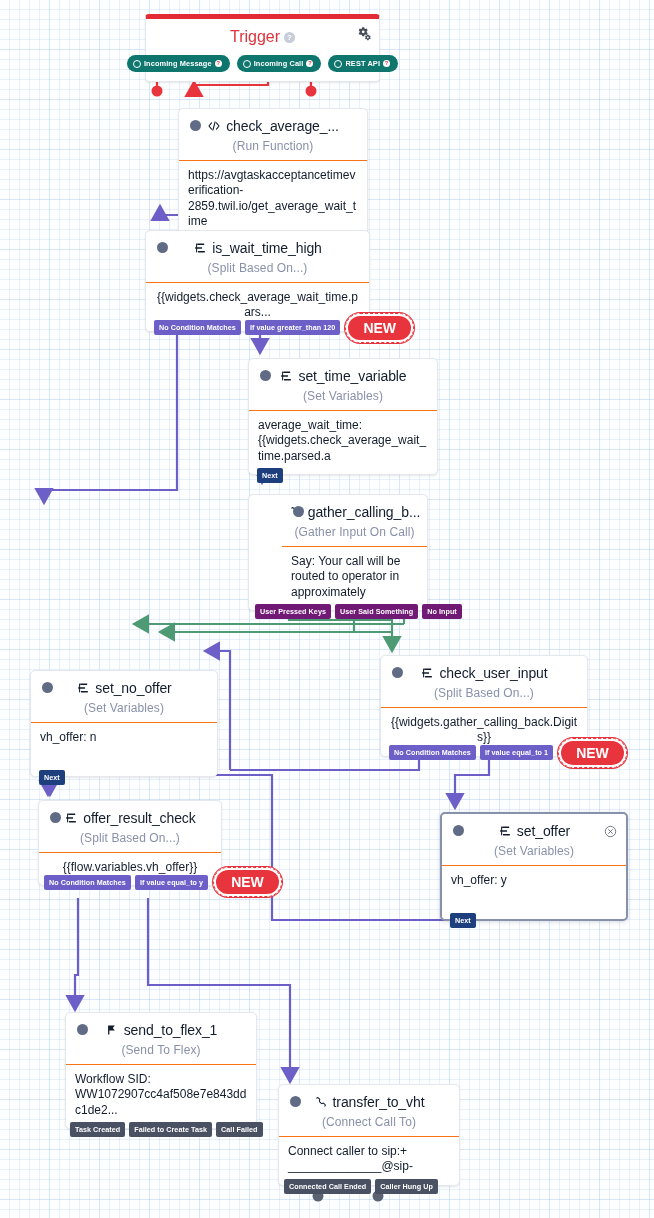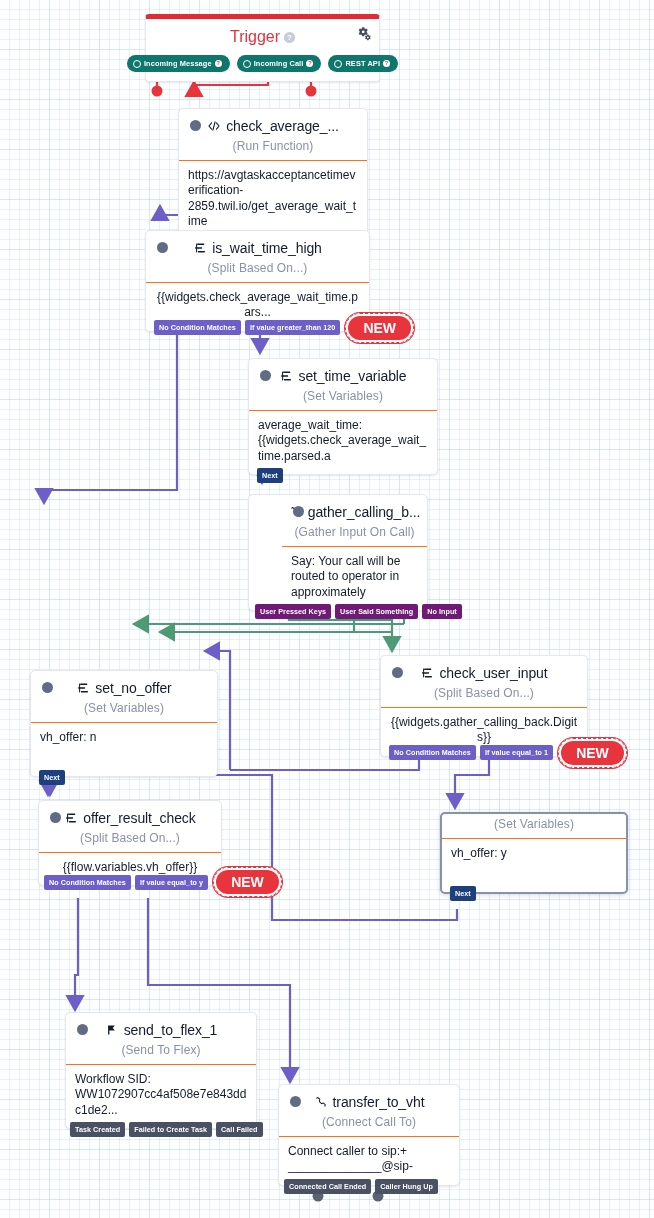--- a/index.html
+++ b/index.html
@@ -471,20 +471,42 @@
     <div class="w-body" style="text-align:center;">{{flow.variables.vh_offer}}</div>
     <div class="outs" style="left:5px; right:5px;">
       <span class="out purple">No Condition Matches</span>
       <span class="out purple">If value equal_to y</span>
       <span class="spacer"></span>
       <span class="out-new">NEW</span>
     </div>
   </div>
 
   <div class="widget selected" style="left:440px; top:812px; width:188px;">
+    <div class="w-head">
+      <span class="w-dot"></span>
+      <span class="w-title">
+        <span class="icon">
+          <svg viewBox="0 0 20 20" width="14" height="14">
+            <g fill="#121c2d">
+              <rect x="6" y="3.6" width="10" height="2.1" rx="0.5"></rect>
+              <rect x="3" y="8.9" width="10" height="2.1" rx="0.5"></rect>
+              <rect x="7" y="14.2" width="10" height="2.1" rx="0.5"></rect>
+              <rect x="4.4" y="3.6" width="1.5" height="12.7" rx="0.5"></rect>
+            </g>
+          </svg>
+        </span>
+        <span>set_offer</span>
+      </span>
+      <span class="w-close">
+        <svg viewBox="0 0 20 20" width="13" height="13">
+          <circle cx="10" cy="10" r="8" fill="none" stroke="#5b6372" stroke-width="1.3"></circle>
+          <path d="M7 7 L13 13 M13 7 L7 13" stroke="#5b6372" stroke-width="1.3" stroke-linecap="round"></path>
+        </svg>
+      </span>
+    </div>
     <div class="w-sub">(Set Variables)</div>
     <div class="w-body" style="min-height:36px;">vh_offer: y</div>
     <div class="outs">
       <span class="out blue">Next</span>
     </div>
   </div>
 
   <div class="widget" style="left:65px; top:1012px; width:192px;">
     <div class="w-head">
       <span class="w-dot"></span>

